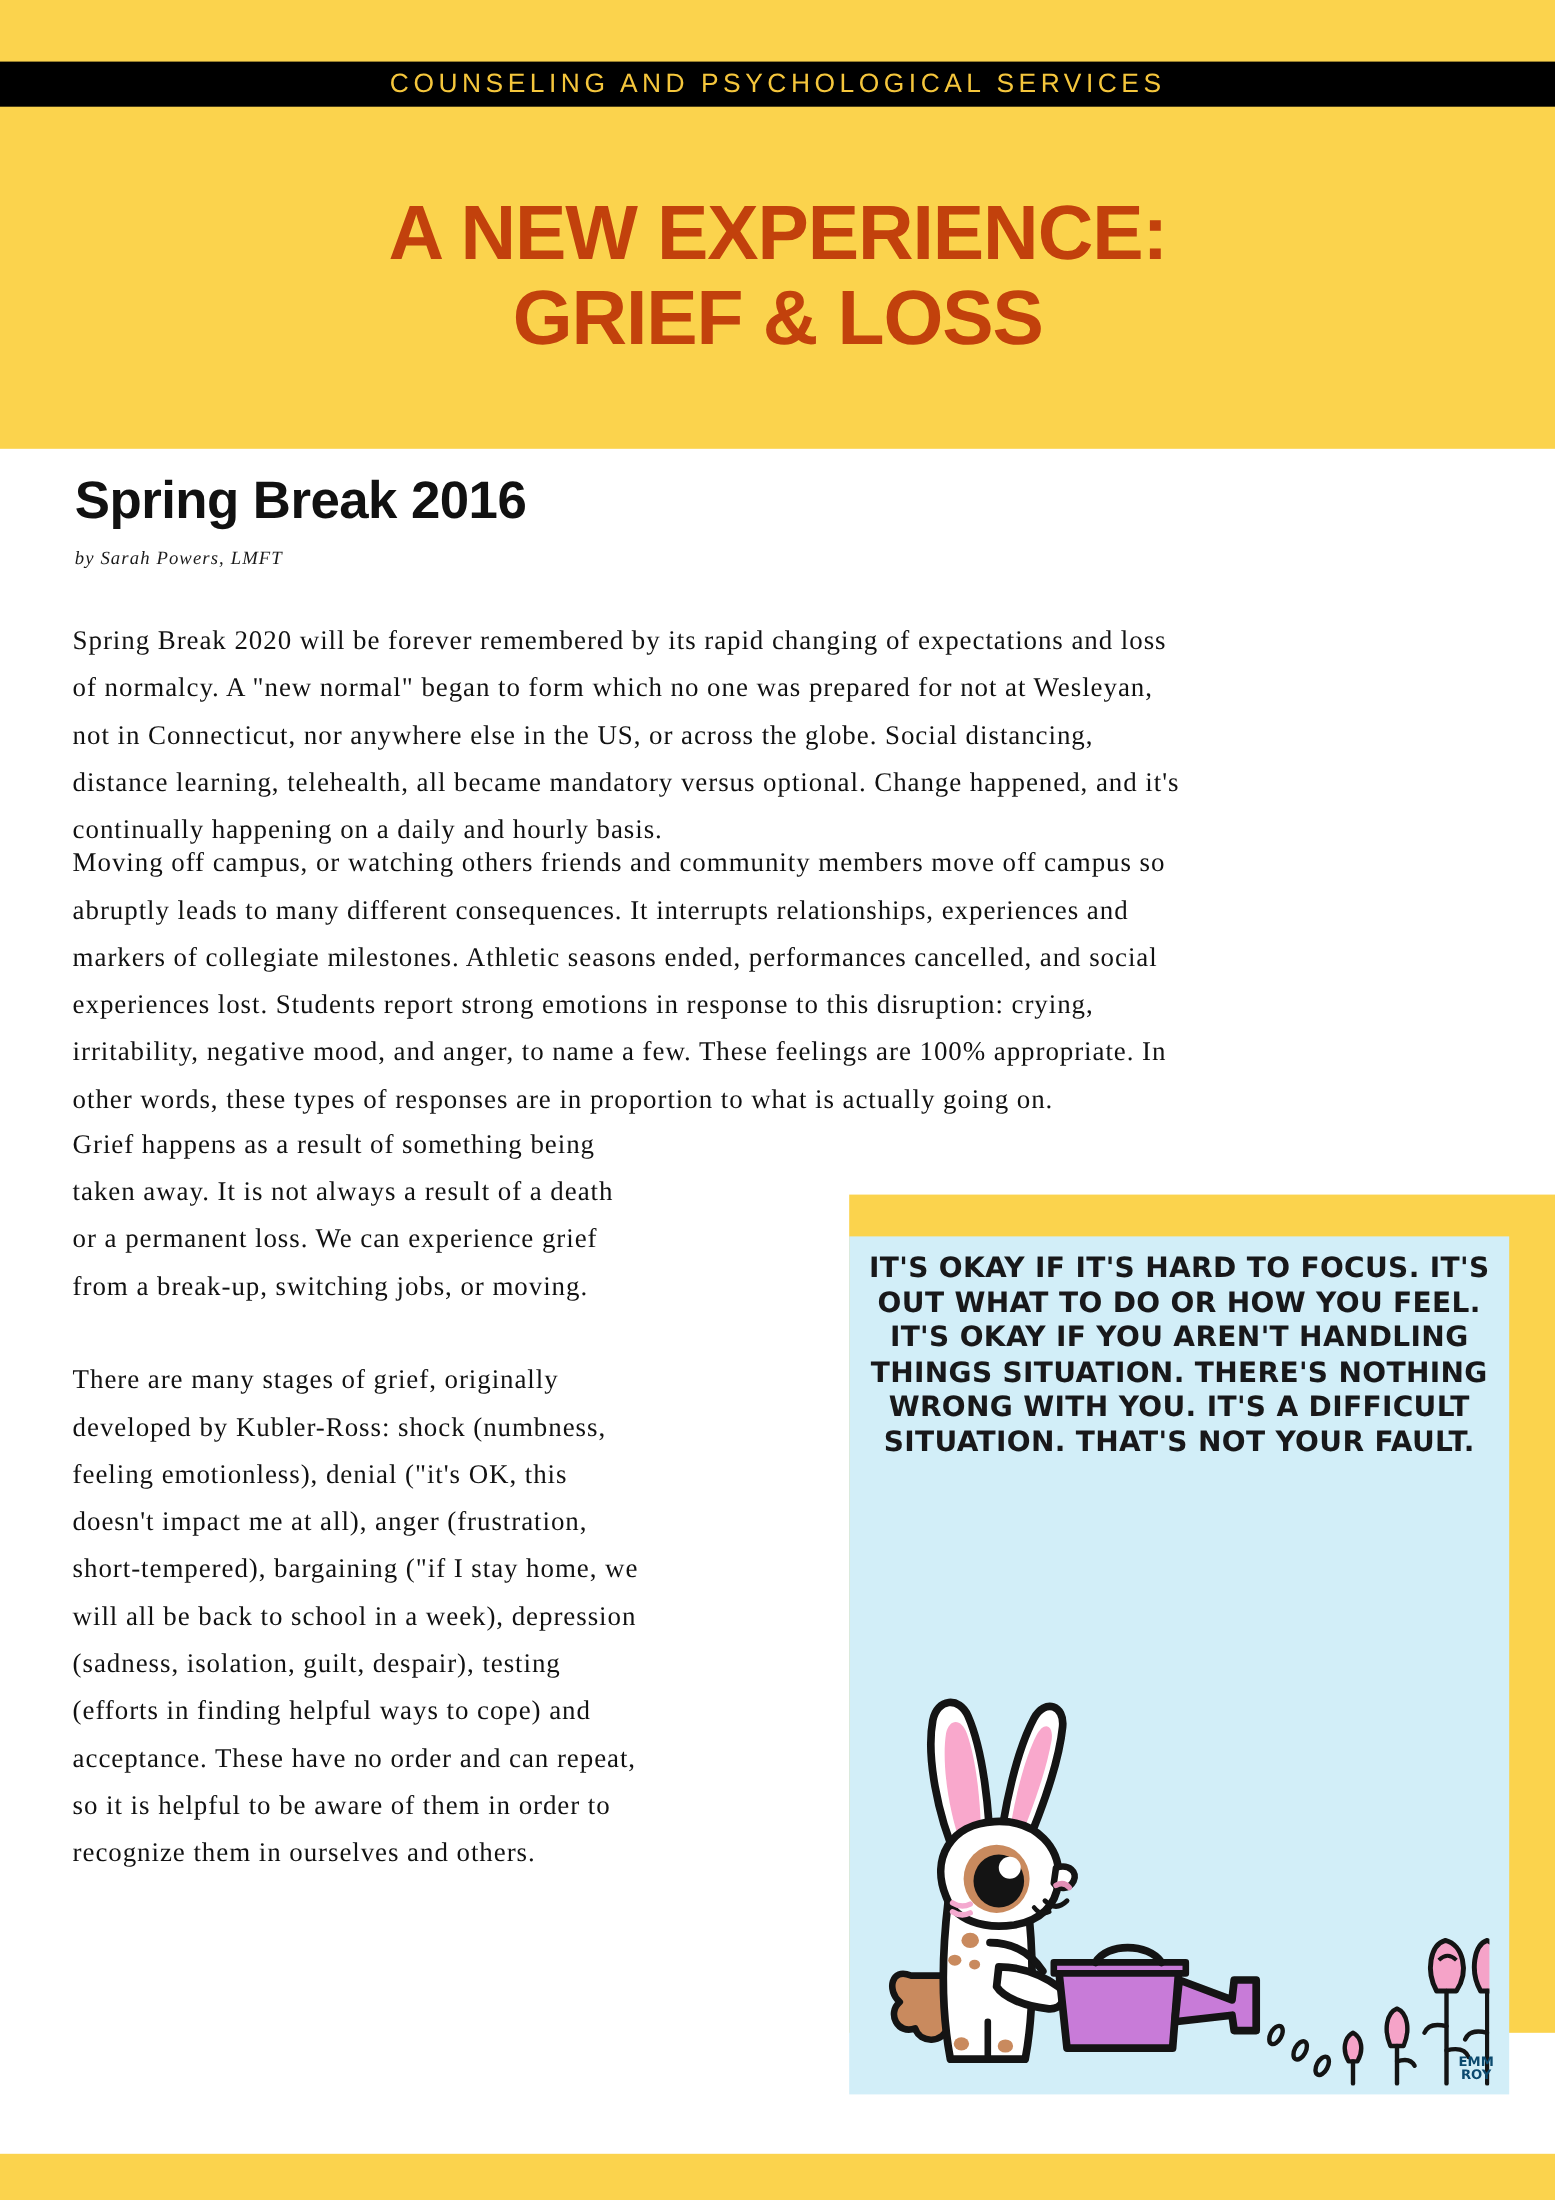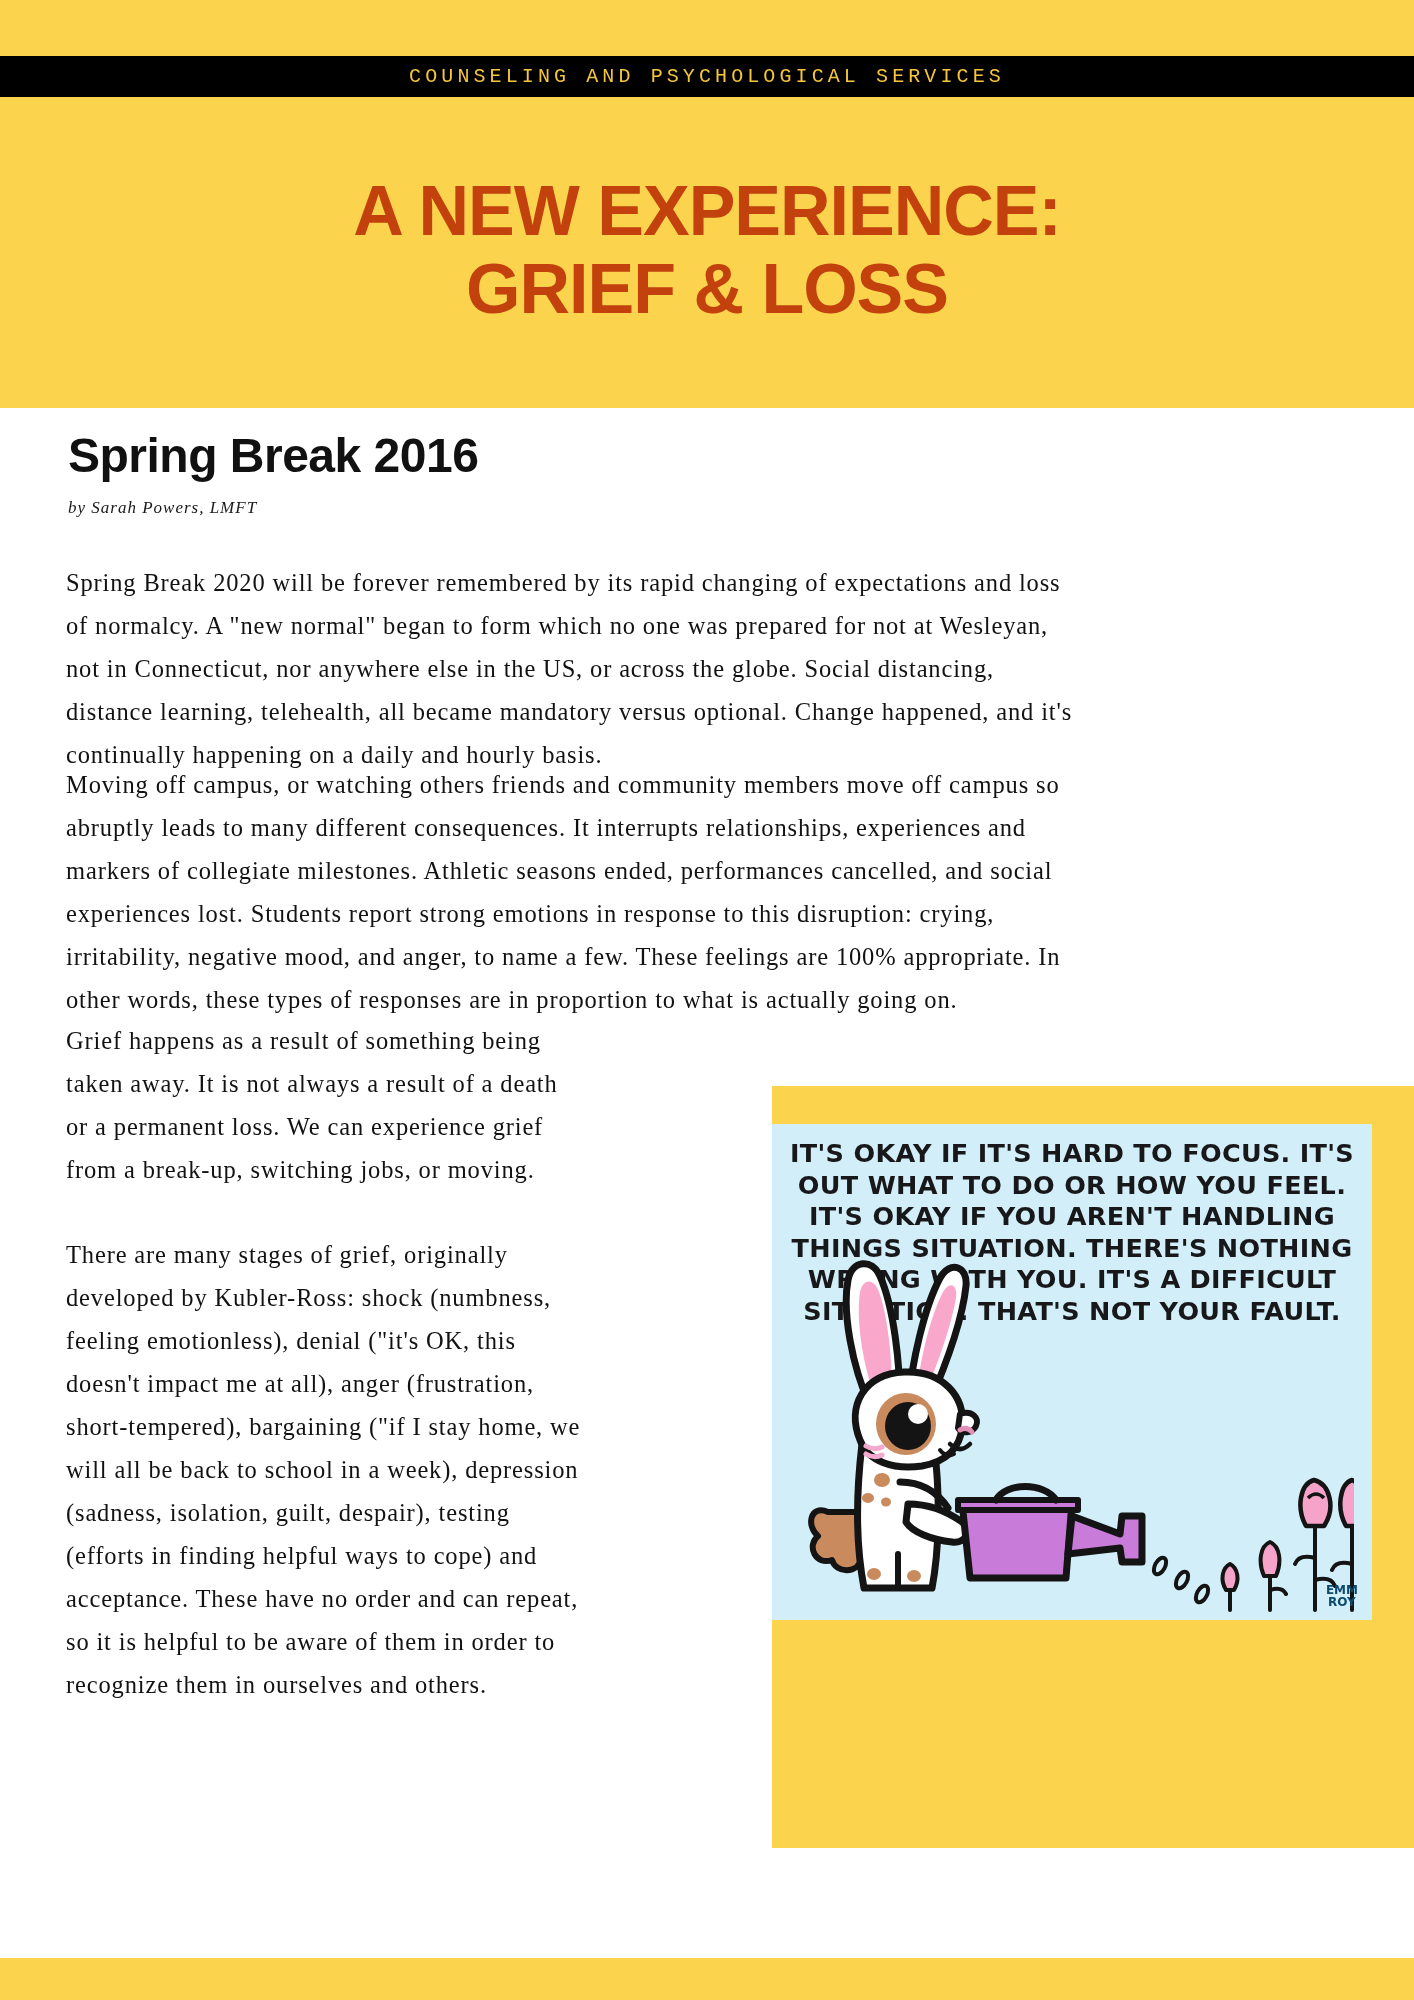--- a/index.html
+++ b/index.html
@@ -28,22 +28,22 @@
     left: 0; top: 56px;
     width: 1414px;
     height: 41px;
     background: #000000;
     display: flex;
     align-items: center;
     justify-content: center;
   }
   .kicker-text {
     color: #F5C63C;
-    font-family: Liberation Mono, monospace;
-    font-size: 20px;
+    font-family: Liberation Sans, sans-serif;
+    font-size: 24px;
     letter-spacing: 4.1px;
     text-transform: uppercase;
     white-space: nowrap;
   }
   .masthead-title {
     position: absolute;
     left: 0;
     top: 172px;
     width: 1414px;
     text-align: center;
@@ -121,21 +121,21 @@
     top: 0;
     width: 642px;
     height: 762px;
     background: #FBD34D;
   }
   .illustration {
     position: absolute;
     left: 0;
     top: 38px;
     width: 600px;
-    height: 496px;
+    height: 780px;
     background: #D2EEF8;
     overflow: hidden;
   }
   .handwriting {
     position: absolute;
     left: 0;
     top: 14px;
     width: 600px;
     text-align: center;
     font-family: "DejaVu Sans", sans-serif;

